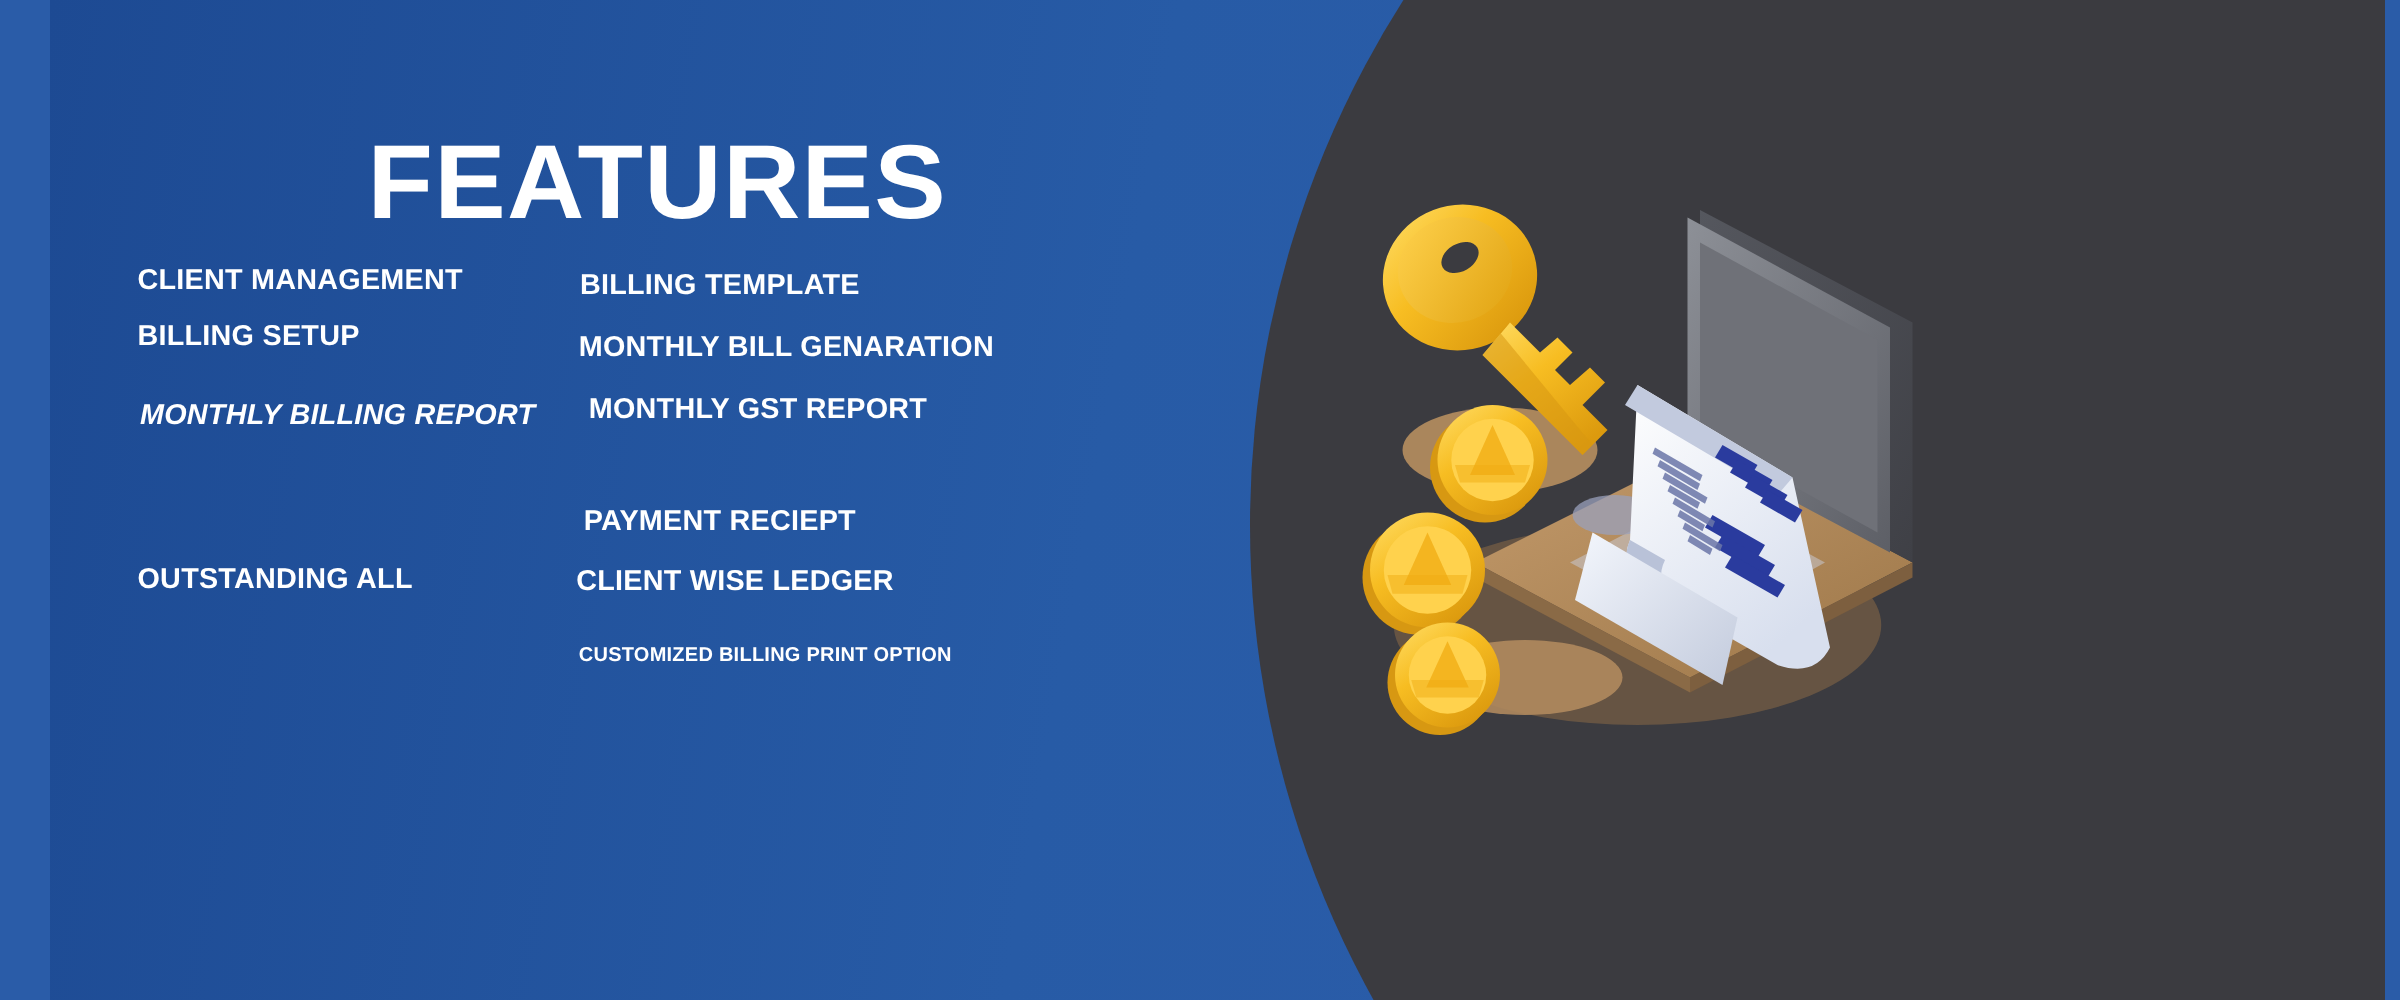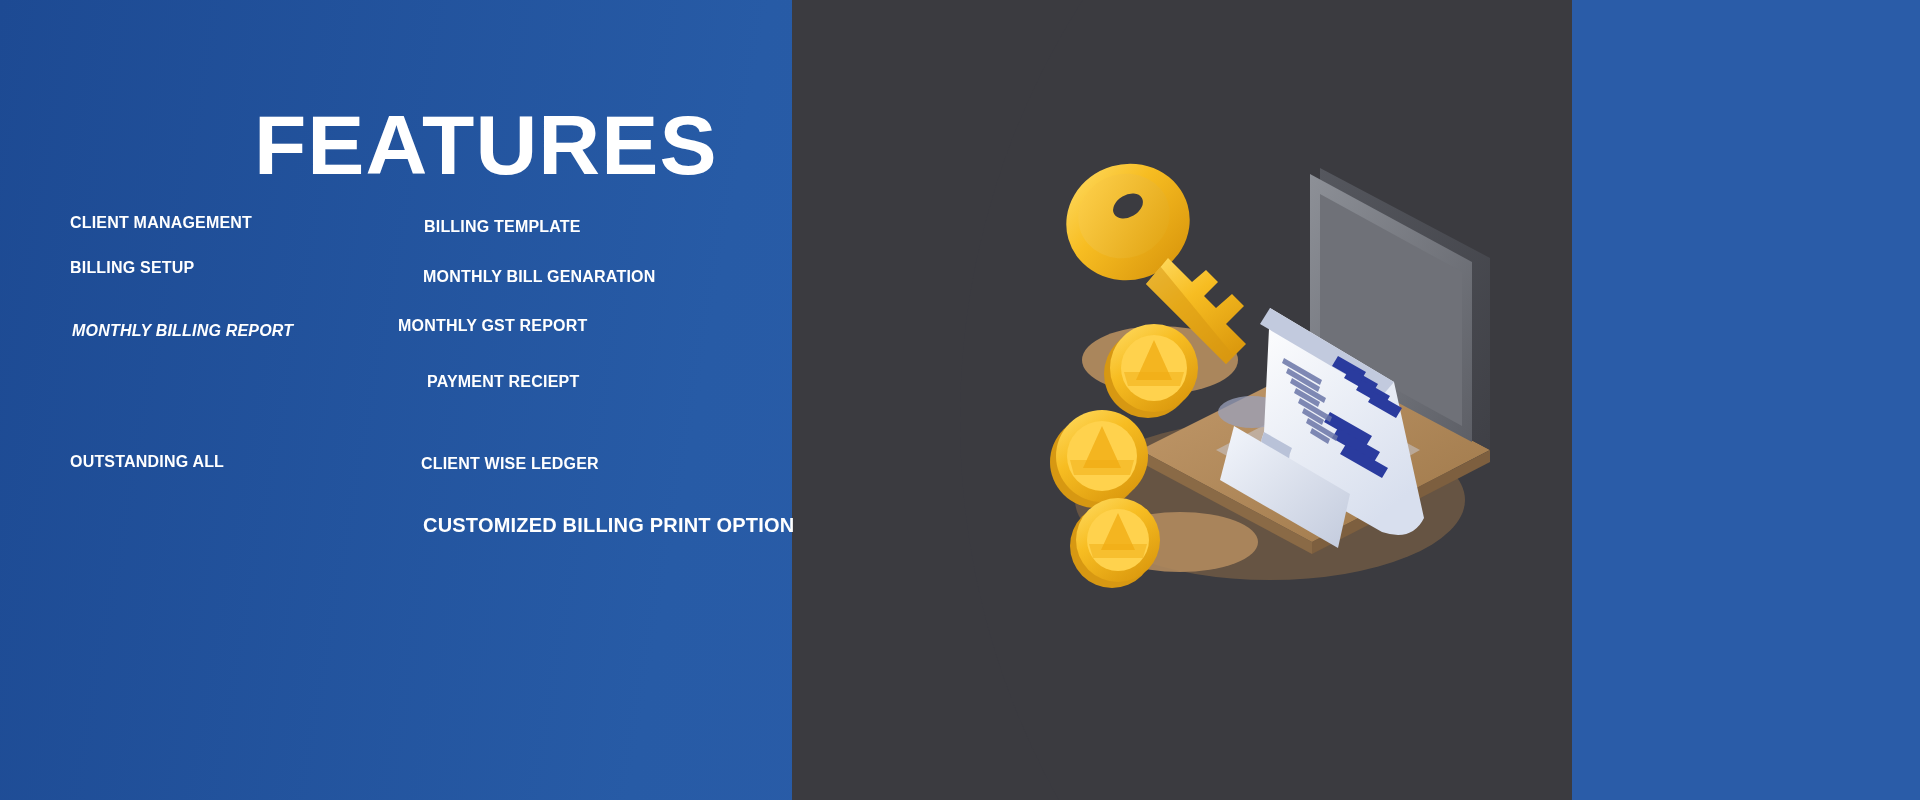--- a/index.html
+++ b/index.html
@@ -2,22 +2,23 @@
 <html><head>
 <meta charset="utf-8">
 <style>
   html,body{margin:0;padding:0;}
   body{
     width:1920px;height:800px;overflow:hidden;
     font-family:"Liberation Sans", sans-serif;
     background:#2a5ca8;
   }
   #banner{
-    position:relative;width:1572px;height:800px;overflow:hidden;
+    position:relative;width:1868px;height:800px;overflow:hidden;
     background:linear-gradient(100deg,#1d4a93 0%,#275ba6 45%,#2a5ca8 62%,#1e3f7e 100%);
+    margin-left:40px;
   }
 
   
   .dark-panel{
     position:absolute;top:0;right:0;width:780px;height:800px;
     background:#3b3b40;
   }
   .dark-blob{
     position:absolute;
     left:960px;top:-360px;
@@ -35,26 +36,26 @@
     transform:scaleX(1.02);
     transform-origin:left center;
     white-space:nowrap;
   }
 
   
   .feat{
     position:absolute;
     color:#ffffff;
     font-weight:700;
-    font-size:16px;
+    font-size:23px;
     line-height:26px;
     letter-spacing:0.2px;
     white-space:nowrap;
   }
-  .feat.sm{font-size:20px;}
+  .feat.sm{font-size:16px;}
 
   
   .illus{
     position:absolute;left:1020px;top:150px;
     width:560px;height:460px;
   }
   .illus svg{display:block;width:100%;height:100%;overflow:visible;}
 </style>
 </head>
 <body>
@@ -66,22 +67,22 @@
 
   <div class="title">FEATURES</div>
 
   <div class="feat" style="left:70px;top:210px;">CLIENT MANAGEMENT</div>
   <div class="feat" style="left:70px;top:255px;">BILLING SETUP</div>
   <div class="feat" style="left:72px;top:318px;font-style:italic;">MONTHLY BILLING REPORT</div>
   <div class="feat" style="left:70px;top:449px;text-align:center;">OUTSTANDING ALL</div>
 
   <div class="feat" style="left:424px;top:214px;text-align:center;">BILLING TEMPLATE</div>
   <div class="feat" style="left:423px;top:264px;">MONTHLY BILL GENARATION</div>
-  <div class="feat" style="left:398px;top:313px;">MONTHLY GST REPORT</div>
-  <div class="feat" style="left:427px;top:369px;">PAYMENT RECIEPT</div>
+  <div class="feat" style="left:431px;top:313px;">MONTHLY GST REPORT</div>
+  <div class="feat" style="left:427px;top:403px;">PAYMENT RECIEPT</div>
   <div class="feat" style="left:421px;top:451px;">CLIENT WISE LEDGER</div>
   <div class="feat sm" style="left:423px;top:512px;">CUSTOMIZED BILLING PRINT OPTION</div>
 
   <div class="illus">
     <svg viewBox="0 0 560 460" xmlns="http://www.w3.org/2000/svg">
       <defs>
         <linearGradient id="gScreen" x1="0" y1="0" x2="1" y2="1">
           <stop offset="0%" stop-color="#8d9097"></stop>
           <stop offset="100%" stop-color="#5d5f66"></stop>
         </linearGradient>

